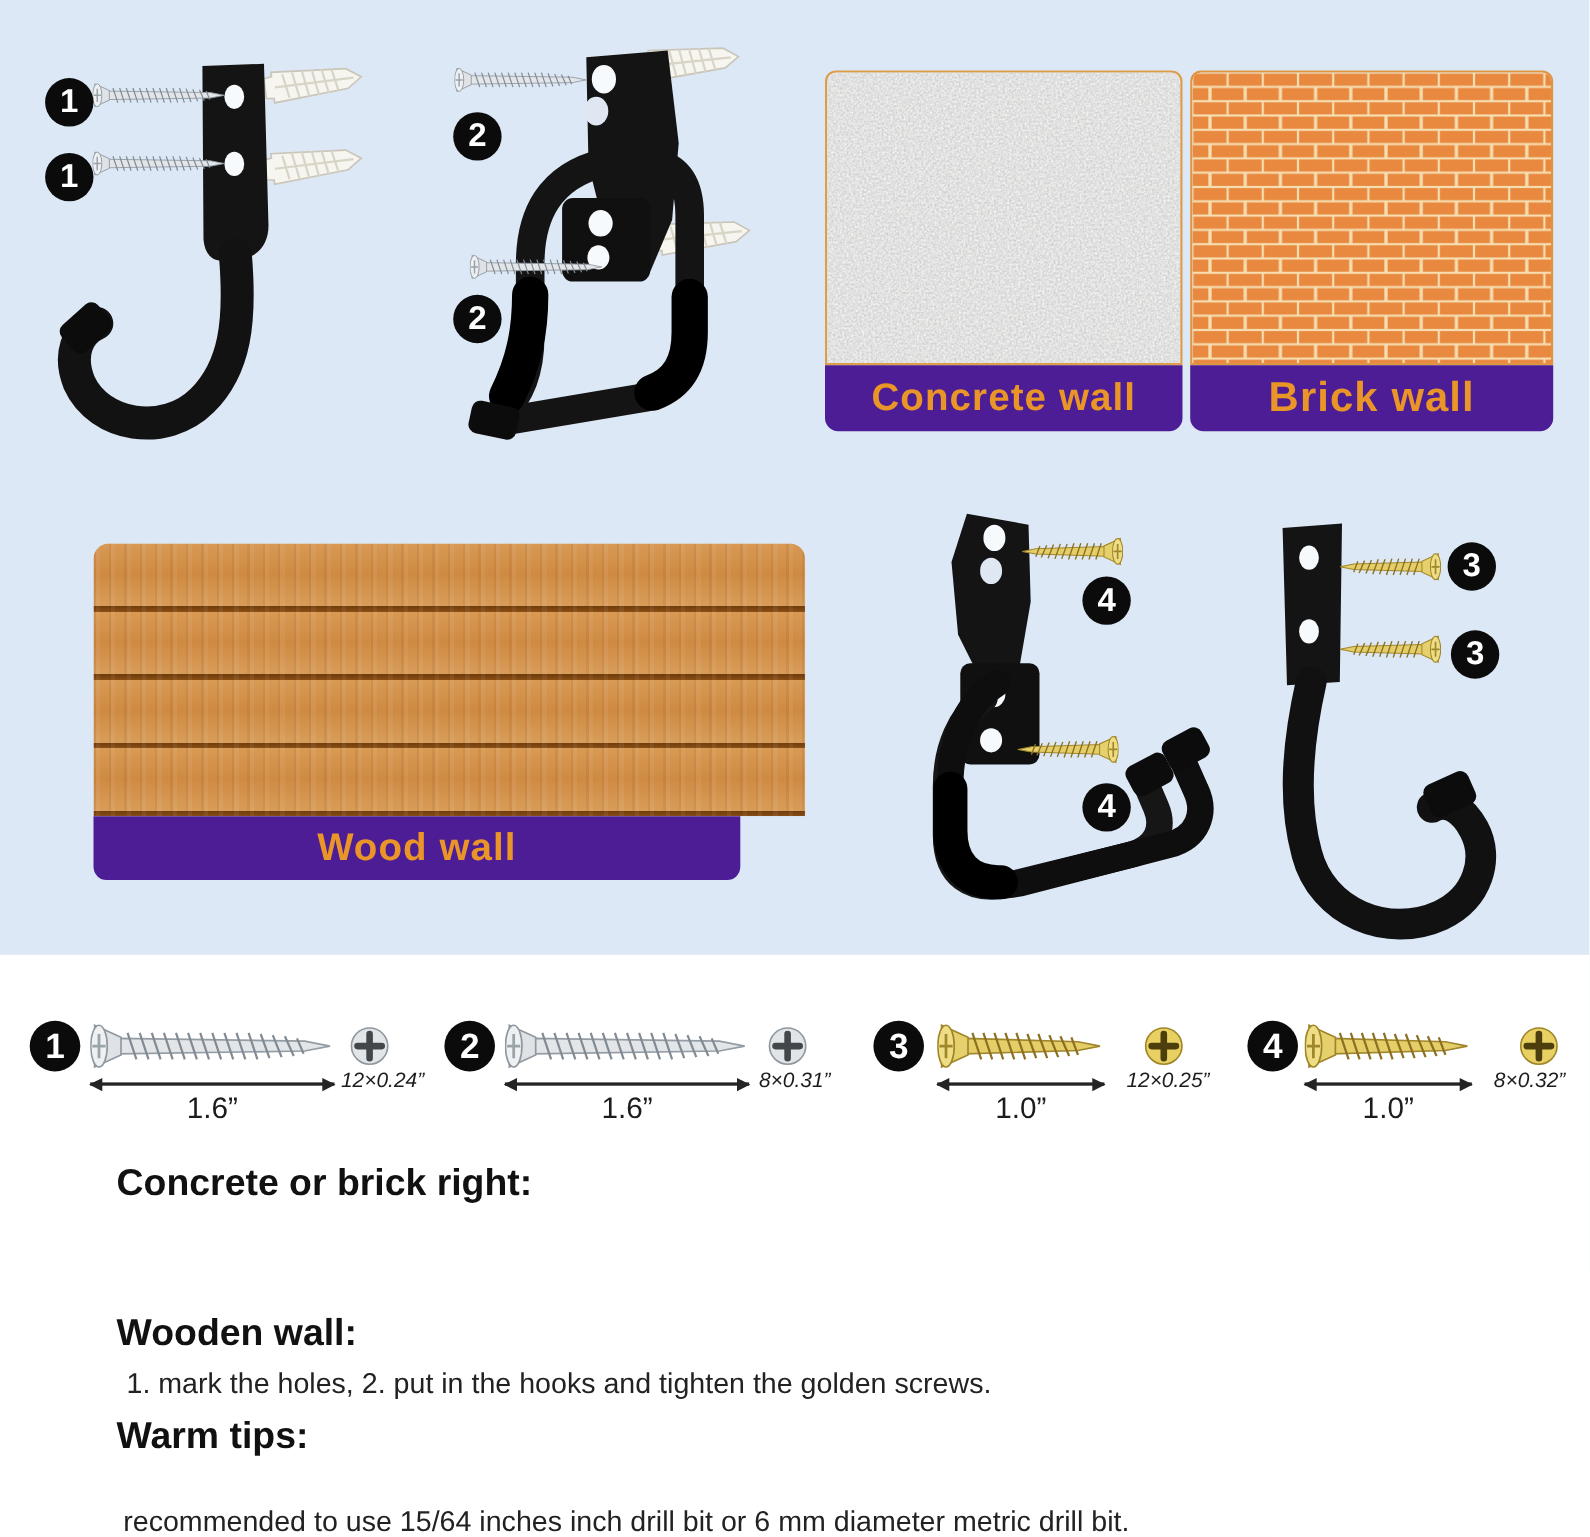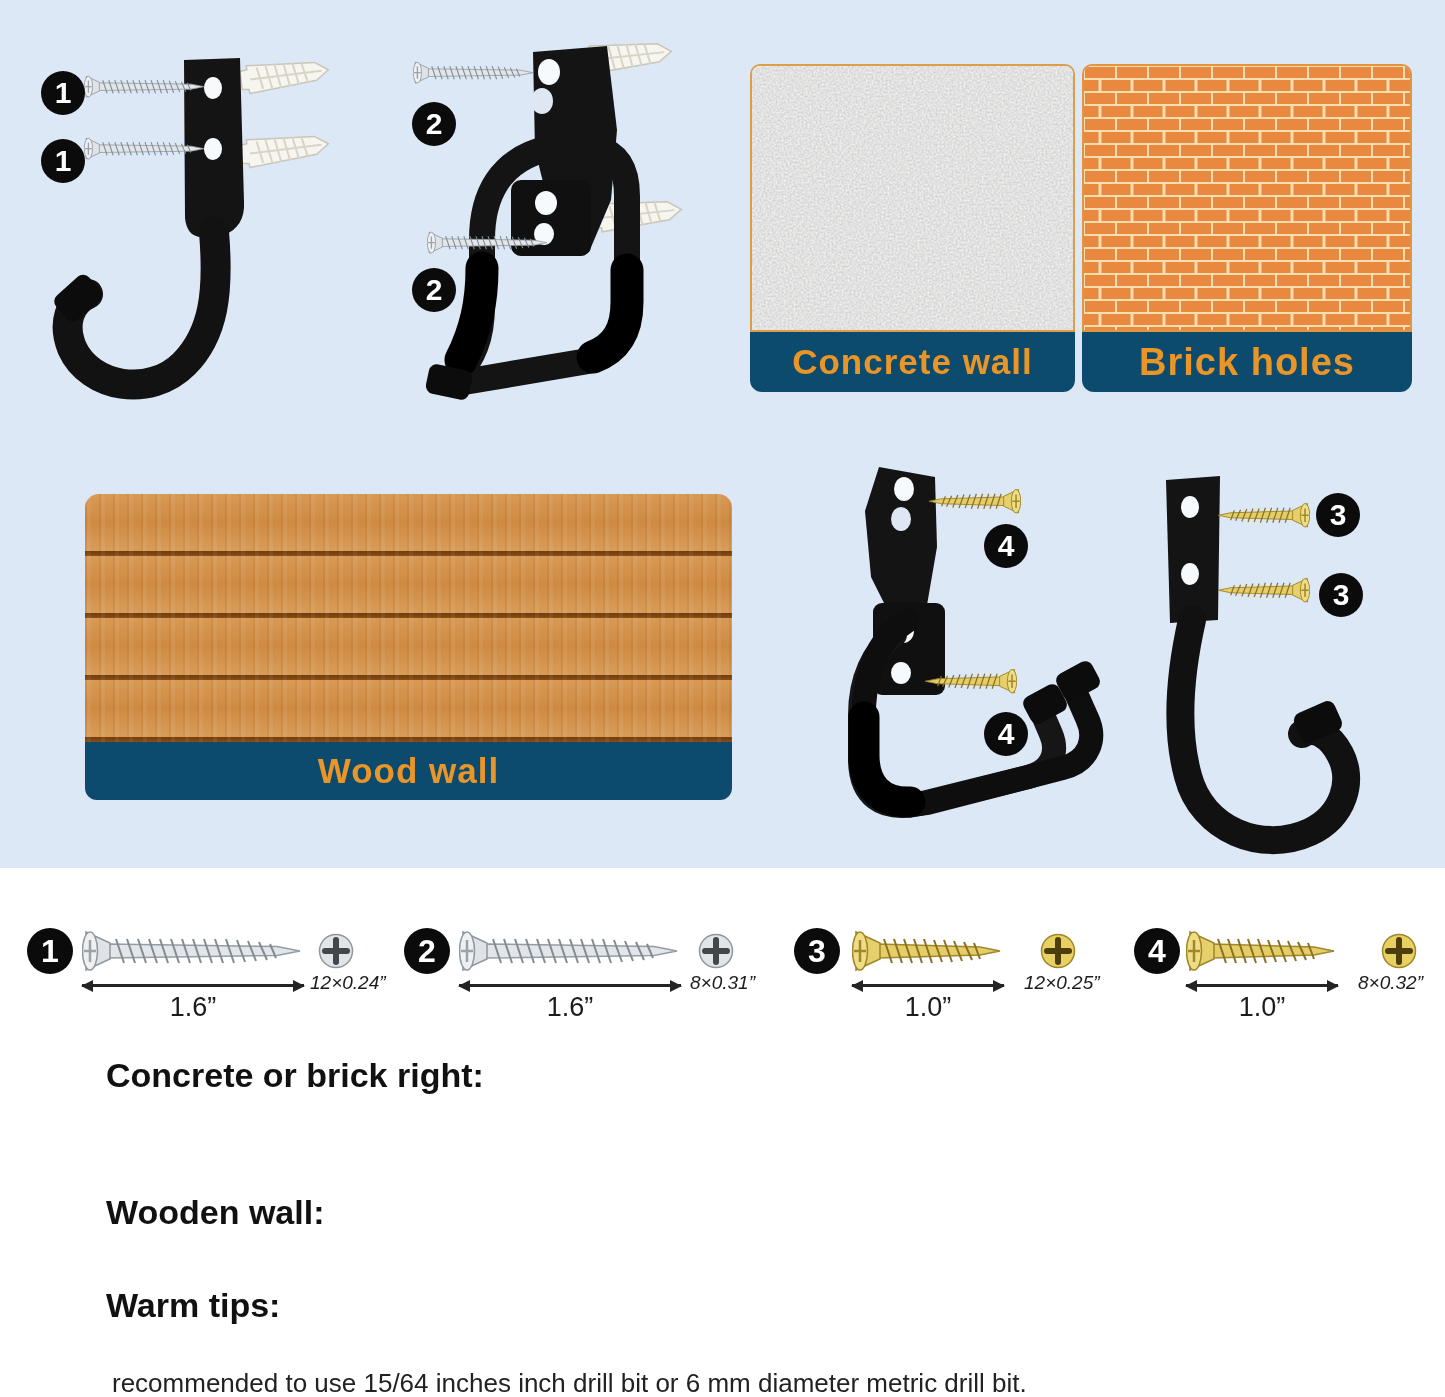--- a/index.html
+++ b/index.html
@@ -9,21 +9,21 @@
   .blue-bg{position:absolute;left:0;top:0;width:1445px;height:868px;background:#dde8f6;}
 
   
   .badge{position:absolute;width:44px;height:44px;border-radius:50%;background:#0b0b0b;color:#ffffff;
          font-weight:bold;font-size:30px;display:flex;align-items:center;justify-content:center;}
   .badge.row{width:46px;height:46px;font-size:32px;}
 
   
   .panel{position:absolute;}
   .panel .texture{box-sizing:border-box;border:2px solid #dd9d49;border-radius:10px 10px 0 0;overflow:hidden;}
-  .panel .strip{background:#0c4a6e;border-radius:0 0 12px 12px;display:flex;align-items:center;justify-content:center;}
+  .panel .strip{background:#4c1d95;border-radius:0 0 12px 12px;display:flex;align-items:center;justify-content:center;}
   .wall-label{color:#ea9527;font-weight:bold;font-size:35px;letter-spacing:1px;}
   .wood-texture{border-radius:14px 14px 0 0;
     background:
       repeating-linear-gradient(90deg, rgba(122,62,10,0.10) 0 2px, rgba(255,255,255,0.06) 2px 6px, rgba(0,0,0,0) 6px 14px),
       repeating-linear-gradient(180deg, #d89a55 0px, #cf8a42 28px, #d89d5a 57px, #6e3c0c 57px, #8a4d15 62px);}
 
   
   .dim-arrow{position:absolute;height:0;border-top:3px solid #242424;}
   .dim-arrow::before{content:"";position:absolute;left:-1px;top:-7px;width:0;height:0;
     border-top:6px solid transparent;border-bottom:6px solid transparent;border-right:12px solid #242424;}
@@ -150,27 +150,27 @@
             <rect width="32" height="26" fill="#f7ddb0"></rect>
             <rect x="1" y="1" width="30" height="11" fill="#e8893f"></rect>
             <rect x="0" y="14" width="14.5" height="11" fill="#e8893f"></rect>
             <rect x="17.5" y="14" width="14.5" height="11" fill="#e8893f"></rect>
           </pattern>
         </defs>
         <rect width="326" height="264" fill="url(#bp)"></rect>
       </svg>
     </div>
     <div class="strip" style="width:330px;height:60px">
-      <span class="wall-label" style="font-size:38px">Brick holes</span>
+      <span class="wall-label" style="font-size:38px">Brick wall</span>
     </div>
   </div>
 
   <div class="panel" style="left:85px;top:494px;width:647px">
     <div class="wood-texture" style="width:647px;height:248px"></div>
-    <div class="strip" style="width:647px;height:58px">
+    <div class="strip" style="width:588px;height:58px">
       <span class="wall-label">Wood wall</span>
     </div>
   </div>
 
   <svg class="abs" style="left:835px;top:455px" width="290" height="410" viewBox="0 0 290 410">
     <path d="M44,12 L100,22 L102,92 L92,150 L58,166 L36,122 L30,56 Z" fill="#141414"></path>
     <ellipse cx="69" cy="34" rx="10" ry="12" fill="#f7fafd"></ellipse>
     <ellipse cx="66" cy="64" rx="10" ry="12" fill="#dfe7f2"></ellipse>
     <rect x="38" y="148" width="72" height="92" rx="9" fill="#101010"></rect>
     <ellipse cx="68" cy="176" rx="11" ry="12" fill="#f7fafd"></ellipse>
@@ -246,17 +246,18 @@
   <svg class="abs" style="left:1381px;top:933px" width="36" height="36">
       <use href="#disc-g"></use>
     </svg>
   <div class="dim-arrow" style="left:1186px;top:984px;width:152px"></div>
   <div class="spec-label" style="left:1358px;top:972px">8×0.32”</div>
   <div class="len-label" style="left:1186px;top:992px;width:152px">1.0”</div>
 
   <div class="ins-h" style="left:106px;top:1056px">Concrete or brick right:</div>
 
   <div class="ins-h" style="left:106px;top:1193px">Wooden wall:</div>
+  <div class="ins-p" style="left:115px;top:1242px">1. mark the holes, 2. put in the hooks and tighten the golden screws.</div>
 
   <div class="ins-h" style="left:106px;top:1286px">Warm tips:</div>
   <div class="ins-p" style="left:112px;top:1368px">recommended to use 15/64 inches inch drill bit or 6 mm diameter metric drill bit.</div>
 
 </div>
 
 </body></html>

